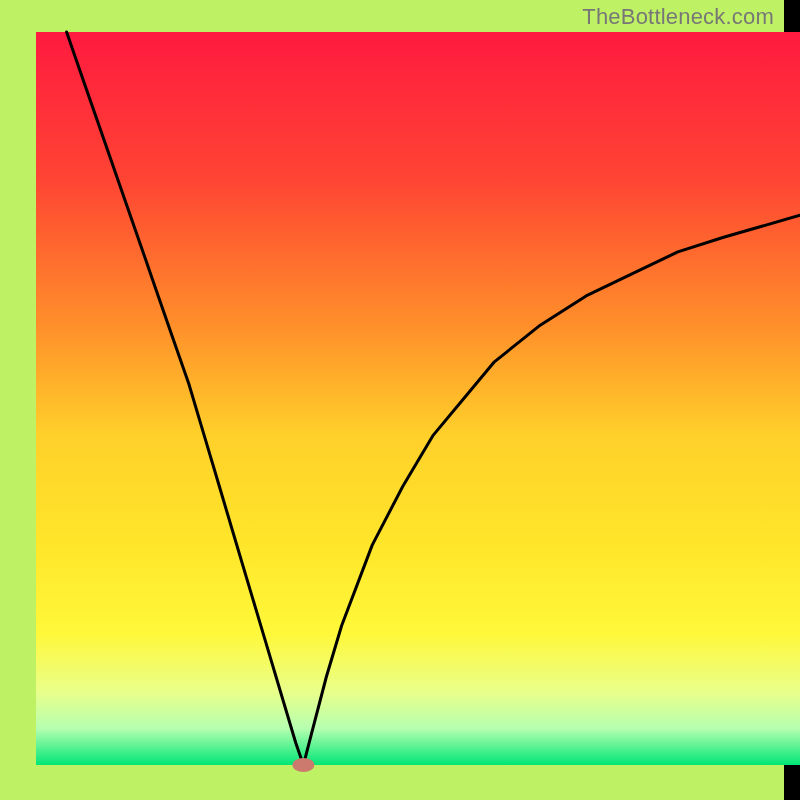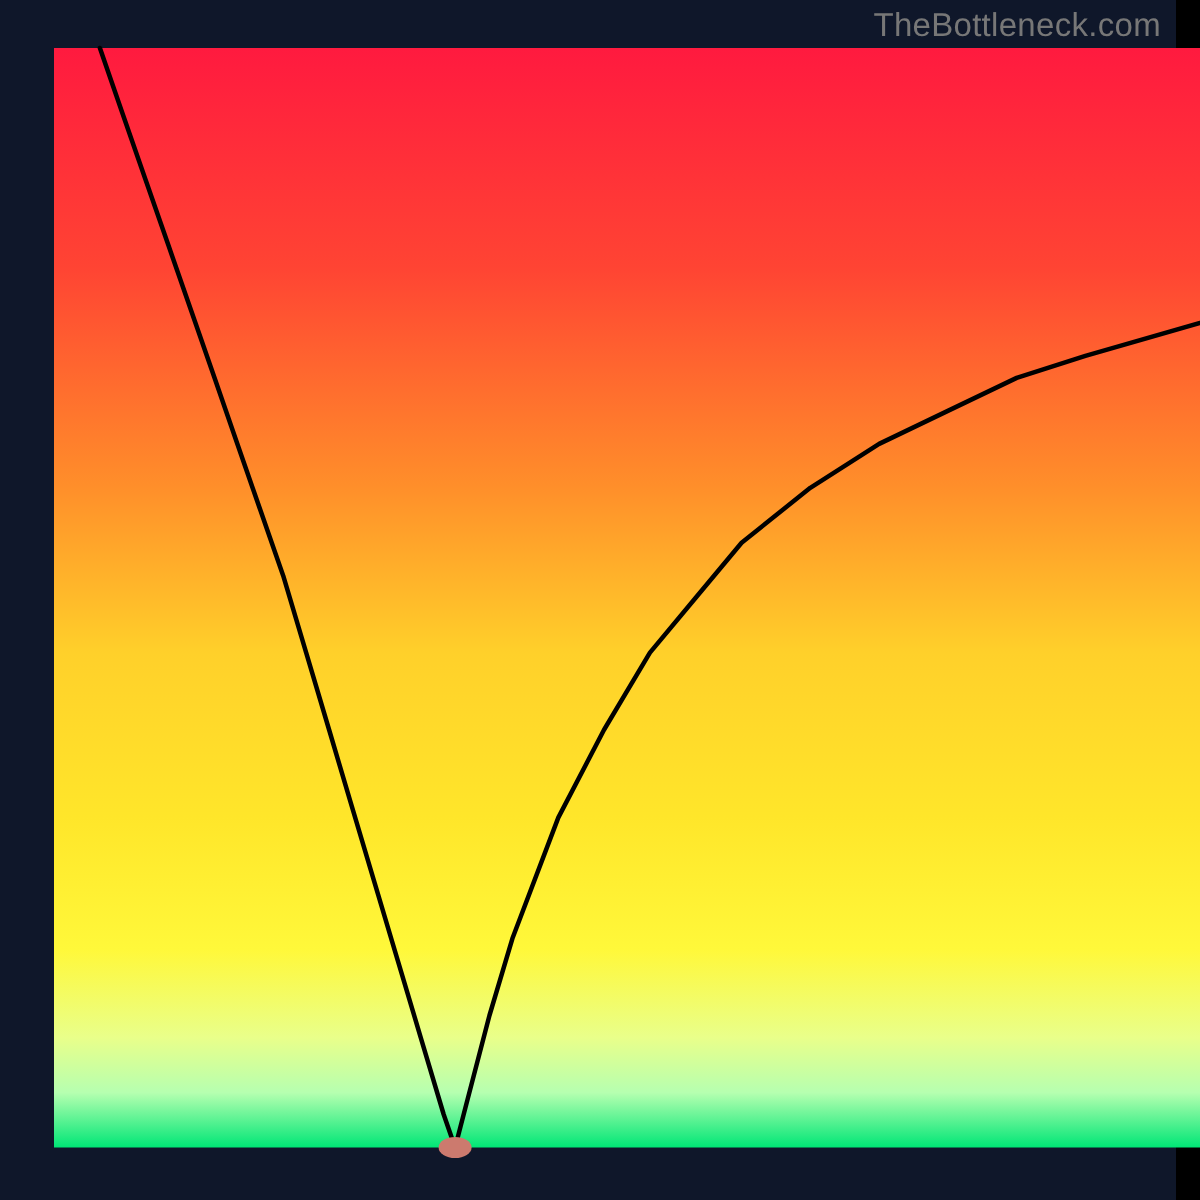--- a/index.html
+++ b/index.html
@@ -10,21 +10,21 @@
     background: #000;
     overflow: hidden;
     font-family: Arial, Helvetica, sans-serif;
   }
   .frame {
     position: absolute;
     left: 0;
     top: 0;
     width: 784px;
     height: 800px;
-    background: #0f172a;
+    background: #bef264;
   }
   .watermark {
     position: absolute;
     top: 4px;
     right: 10px;
     color: #777;
     font-size: 22px;
     font-weight: 500;
     letter-spacing: 0.2px;
     user-select: none;

